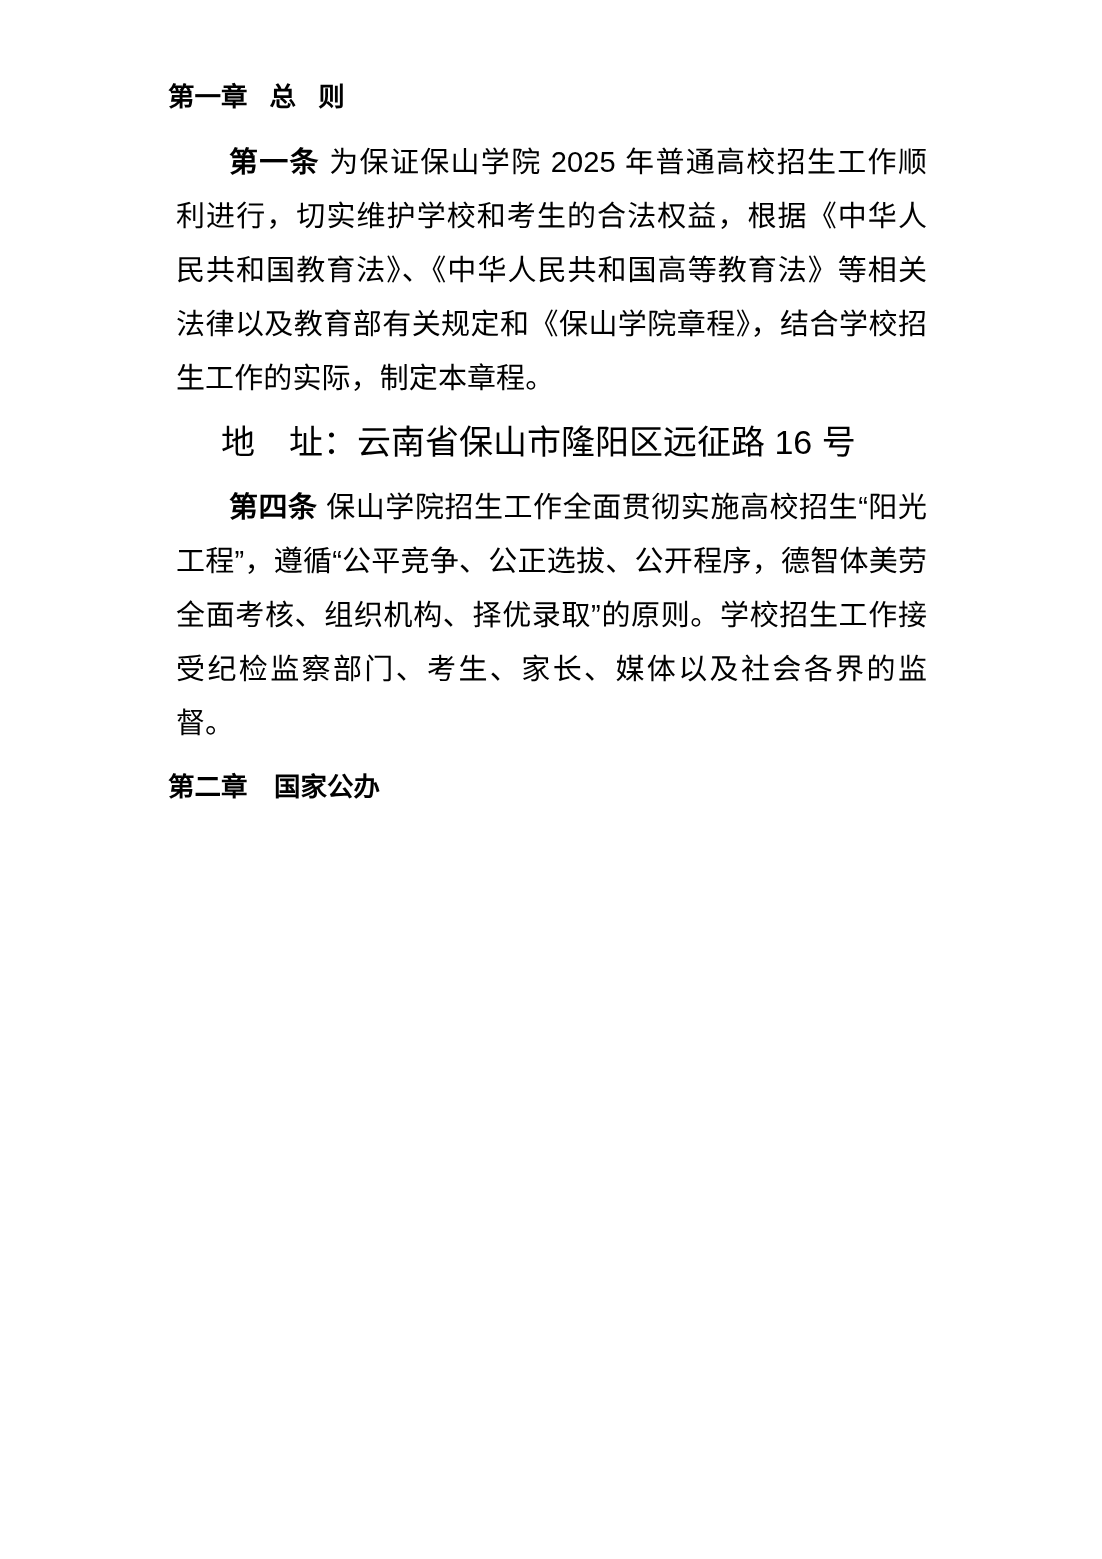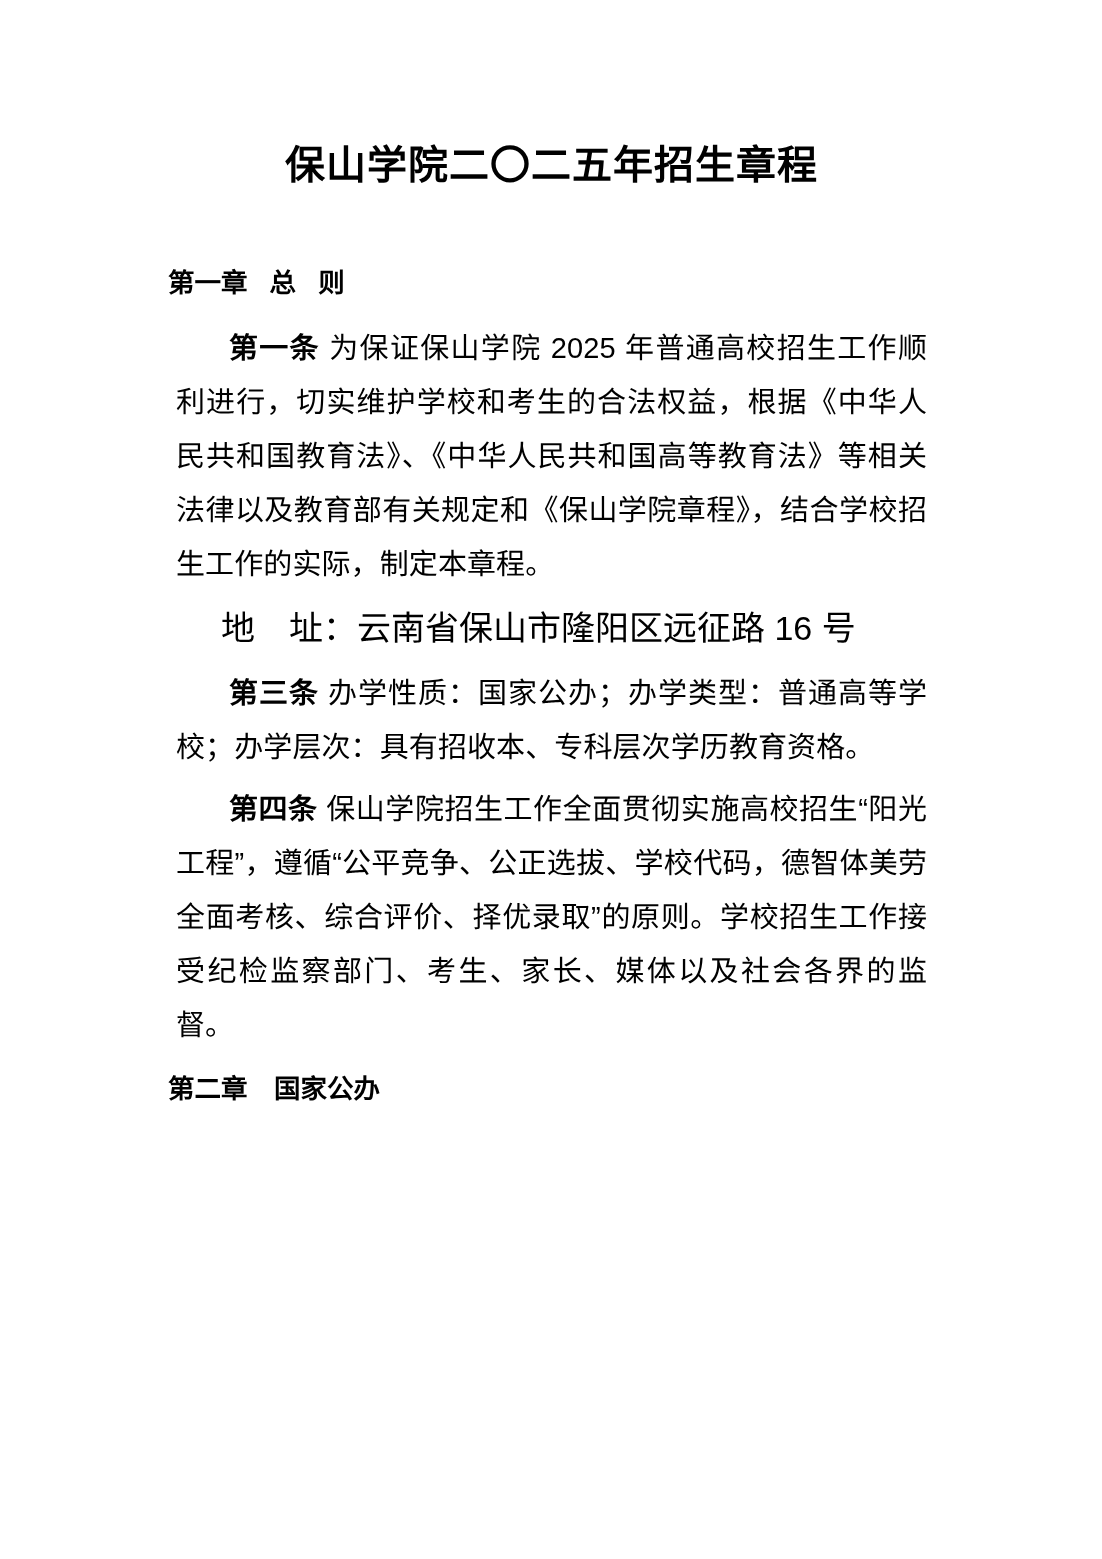--- a/index.html
+++ b/index.html
@@ -77,38 +77,34 @@
     text-indent: 53px;
     white-space: pre;
   }
 </style>
 </head>
 <body>
 
 <div class="page">
   <div class="content">
 
-    <h1 class="doc-title">保山学院二〇二五年招生章程</h1>
 
     <div class="gap-title-ch1"></div>
 
     <h2 class="chapter-heading">第一章   总   则</h2>
 
     <p class="para">
       <span class="label">第一条</span><span>  为保证保山学院 2025 年普通高校招生工作顺利进行，切实维护学校和考生的合法权益，根据《中华人民共和国教育法》、《中华人民共和国高等教育法》等相关法律以及教育部有关规定和《保山学院章程》，结合学校招生工作的实际，制定本章程。</span>
     </p>
 
 
     <p class="line-indent">地　址：云南省保山市隆阳区远征路 16 号</p>
 
-    <p class="para">
-      <span class="label">第三条</span><span>  办学性质：国家公办；办学类型：普通高等学校；办学层次：具有招收本、专科层次学历教育资格。</span>
-    </p>
 
     <p class="para">
-      <span class="label">第四条</span><span>  保山学院招生工作全面贯彻实施高校招生“阳光工程”，遵循“公平竞争、公正选拔、学校代码，德智体美劳全面考核、综合评价、择优录取”的原则。学校招生工作接受纪检监察部门、考生、家长、媒体以及社会各界的监督。</span>
+      <span class="label">第四条</span><span>  保山学院招生工作全面贯彻实施高校招生“阳光工程”，遵循“公平竞争、公正选拔、公开程序，德智体美劳全面考核、组织机构、择优录取”的原则。学校招生工作接受纪检监察部门、考生、家长、媒体以及社会各界的监督。</span>
     </p>
 
     <h2 class="chapter-heading">第二章　国家公办</h2>
 
 
   </div>
 </div>
 
 </body></html>

